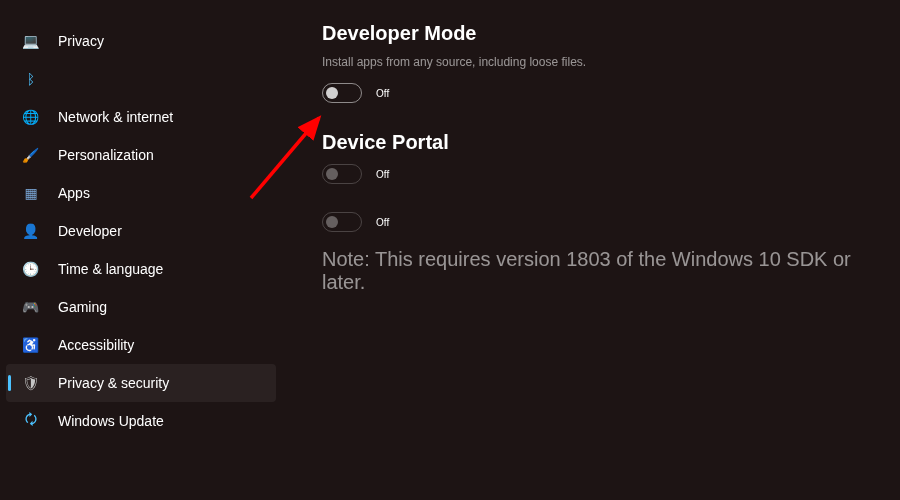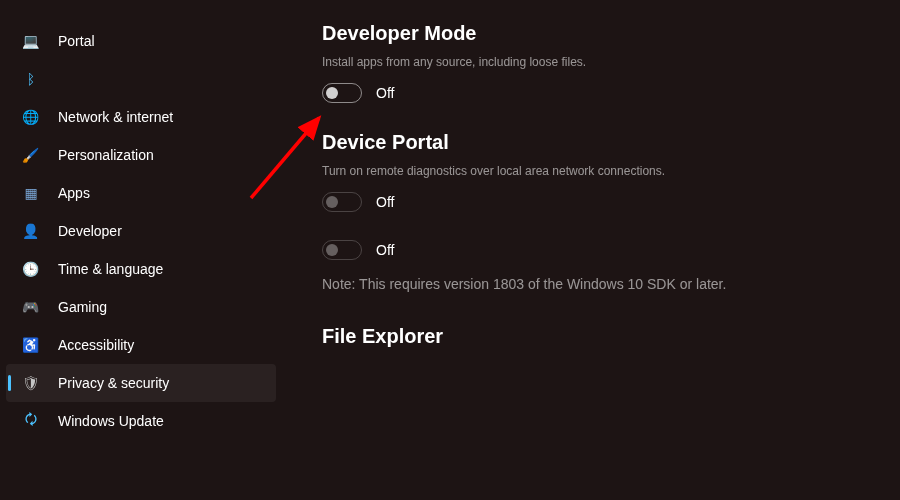--- a/index.html
+++ b/index.html
@@ -68,40 +68,40 @@
     opacity: 0.4;
     cursor: default;
   }
   .toggle .knob {
     position: absolute; left: 3px; top: 3px;
     width: 12px; height: 12px;
     border-radius: 50%;
     background: rgba(255,255,255,0.8);
   }
   .toggle-label {
-    font-size: 14px; color: #fff;
+    font-size: 10px; color: #fff;
   }
   .note {
-    font-size: 14px; color: rgba(255,255,255,0.55);
+    font-size: 20px; color: rgba(255,255,255,0.55);
     margin-top: -12px;
-    margin-bottom: 33px;
+    margin-bottom: 44px;
   }
   .arrow {
     position: absolute;
     left: 237px; top: 88px;
     pointer-events: none;
   }
 </style>
 </head>
 <body>
 
 <div class="sidebar" id="sidebar">
     <div class="nav-item">
       <span class="nav-icon" style="color: rgb(76, 194, 255);">💻</span>
-      <span>Portal</span>
+      <span>Privacy</span>
     </div>
     <div class="nav-item">
       <span class="nav-icon" style="color: rgb(76, 194, 255);">ᛒ</span>
     </div>
     <div class="nav-item">
       <span class="nav-icon" style="color: rgb(76, 194, 255);">🌐</span>
       <span>Network &amp; internet</span>
     </div>
     <div class="nav-item">
       <span class="nav-icon" style="color: rgb(232, 176, 112);">🖌️</span>
@@ -145,42 +145,38 @@
     <div class="toggle-row">
       <div class="toggle">
           <div class="knob"></div>
         </div>
       <span class="toggle-label">Off</span>
     </div>
   </div>
 
   <div>
     <div class="section-title">Device Portal</div>
-    <div class="section-desc">Turn on remote diagnostics over local area network connections.</div>
     <div class="toggle-row">
       <div class="toggle disabled">
           <div class="knob"></div>
         </div>
       <span class="toggle-label">Off</span>
     </div>
   </div>
 
   <div>
     <div class="toggle-row">
       <div class="toggle disabled">
           <div class="knob"></div>
         </div>
       <span class="toggle-label">Off</span>
     </div>
     <div class="note">Note: This requires version 1803 of the Windows 10 SDK or later.</div>
   </div>
 
-  <div>
-    <div class="section-title">File Explorer</div>
-  </div>
 
 </div>
 
 <svg class="arrow" width="120" height="120">
   <defs>
     <marker id="ah" markerWidth="8" markerHeight="8" refX="6" refY="3" orient="auto">
       <path d="M0,0 L7,3 L0,6 Z" fill="#ff0000"></path>
     </marker>
   </defs>
   <line x1="14" y1="110" x2="82" y2="30" stroke="#ff0000" stroke-width="3.5" marker-end="url(#ah)"></line>

